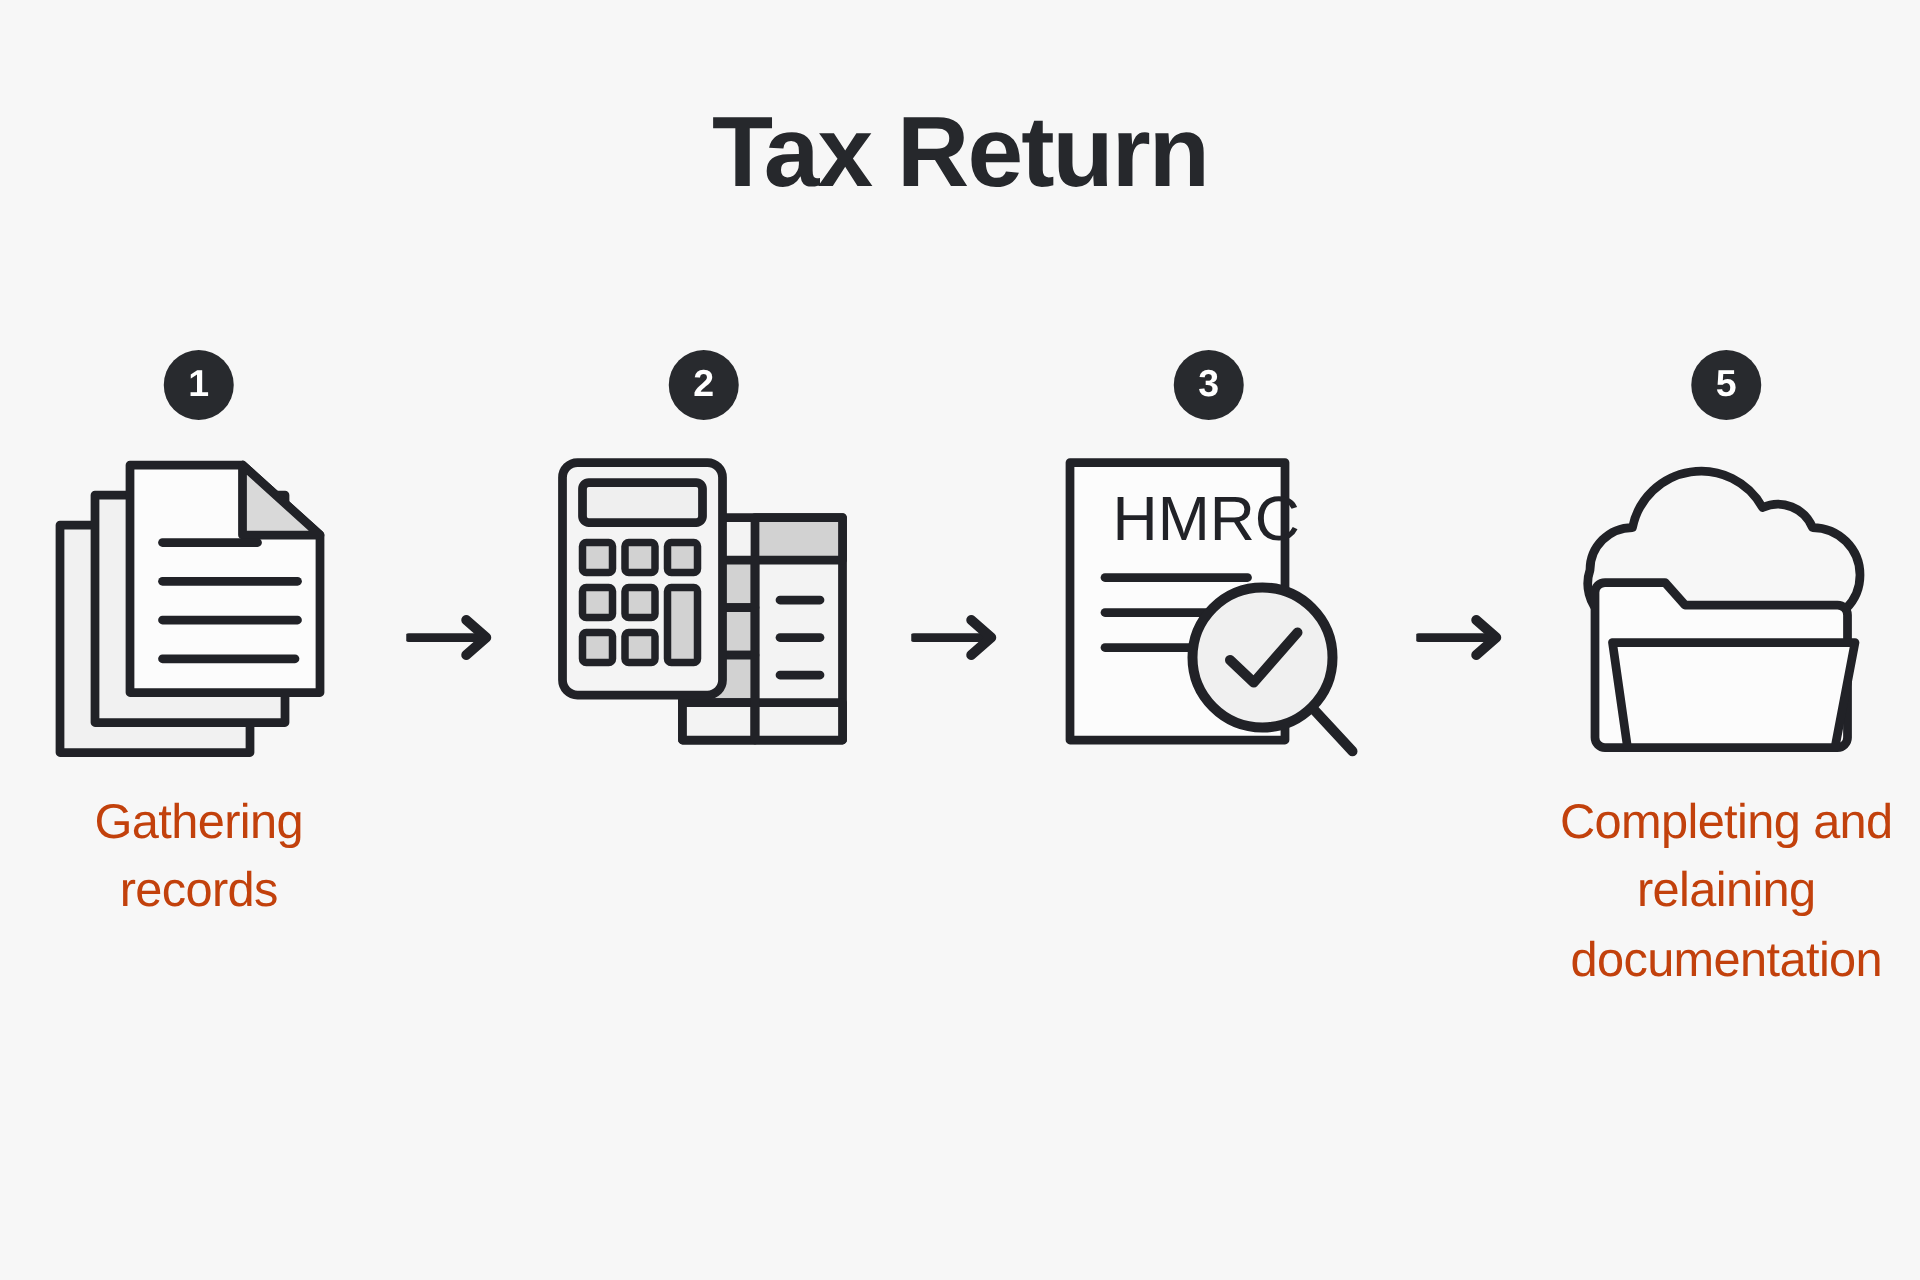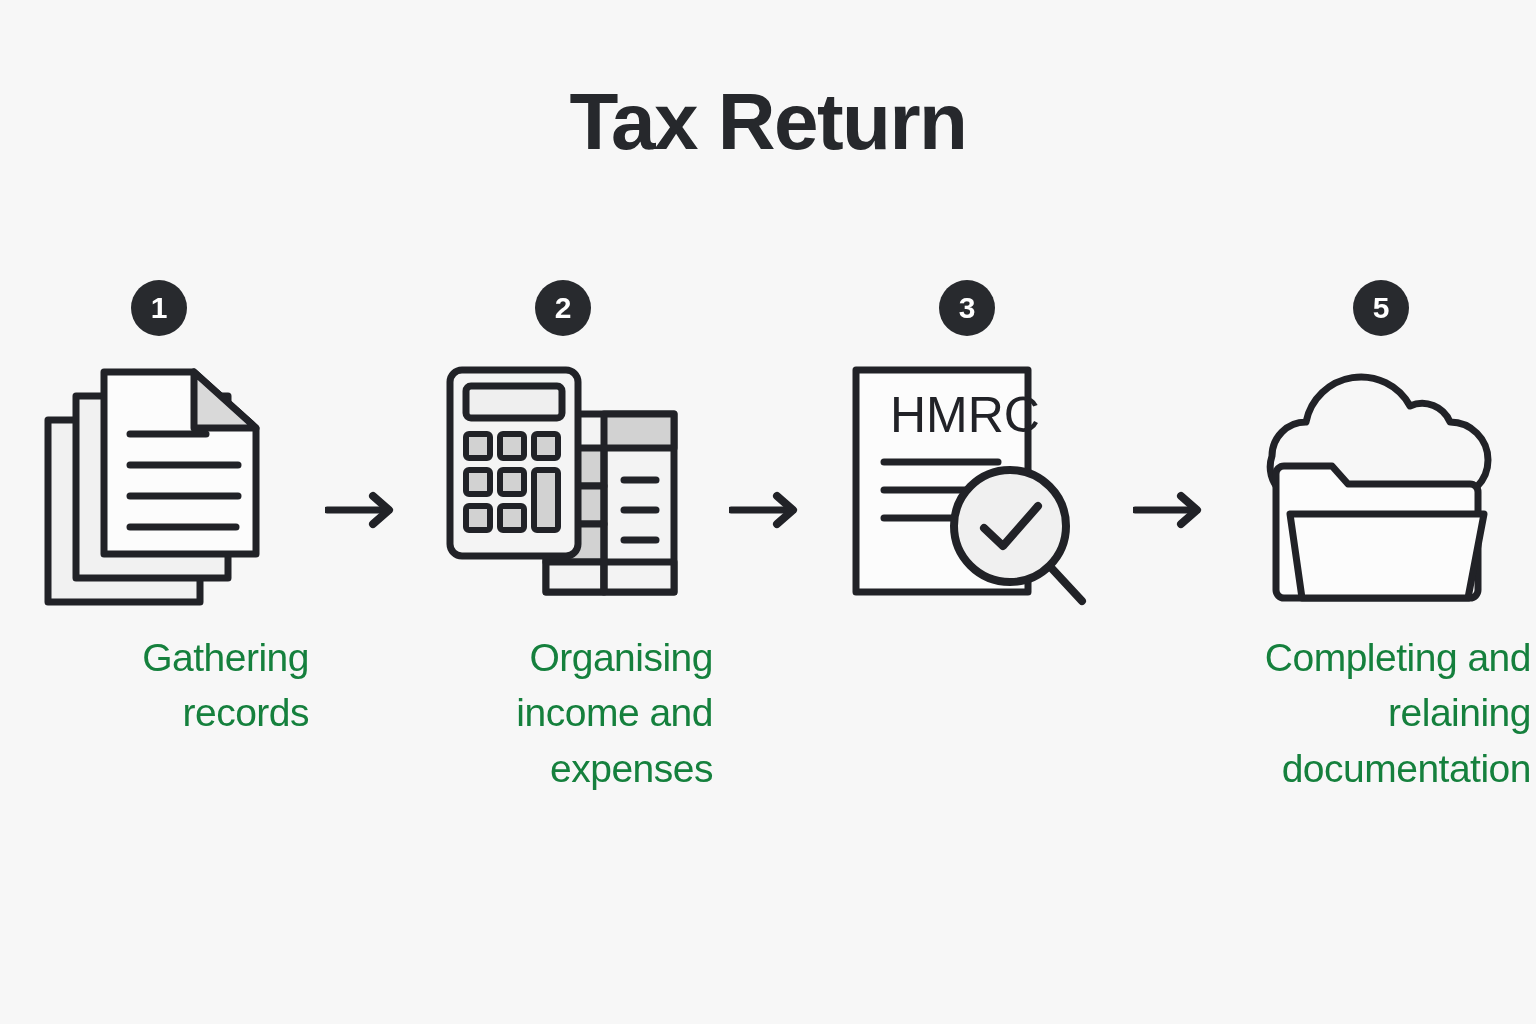--- a/index.html
+++ b/index.html
@@ -67,25 +67,25 @@
   .icon-box {
     margin-top: 22px;
     width: 250px;
     height: 250px;
     display: flex;
     align-items: center;
     justify-content: flex-start;
   }
   .caption {
     margin-top: 22px;
-    text-align: right;
+    text-align: center;
     font-size: 39px;
     font-weight: 400;
     line-height: 1.42;
-    color: #15803d;
+    color: #c2410c;
     letter-spacing: -0.5px;
     max-width: 300px;
   }
   .arrow {
     width: 104px;
     flex: 0 0 104px;
     display: flex;
     align-items: center;
     justify-content: center;
     padding-top: 210px;
@@ -164,21 +164,20 @@
             <rect x="62" y="76" width="24" height="24" rx="3"></rect>
             <rect x="96" y="76" width="24" height="24" rx="3"></rect>
             <rect x="28" y="112" width="24" height="24" rx="3"></rect>
             <rect x="62" y="112" width="24" height="24" rx="3"></rect>
             <rect x="28" y="148" width="24" height="24" rx="3"></rect>
             <rect x="62" y="148" width="24" height="24" rx="3"></rect>
             <rect x="96" y="112" width="24" height="60" rx="3"></rect>
           </g>
         </svg>
       </div>
-      <div class="caption">Organising income and expenses</div>
     </div>
 
     <div class="arrow">
       <svg width="72" height="40" viewBox="0 0 72 40">
         <line x1="2" y1="20" x2="58" y2="20" stroke="#212227" stroke-width="7" stroke-linecap="round"></line>
         <polyline points="48,6 64,20 48,34" fill="none" stroke="#212227" stroke-width="8" stroke-linecap="round" stroke-linejoin="round"></polyline>
       </svg>
     </div>
 
     <div class="step step-3">

